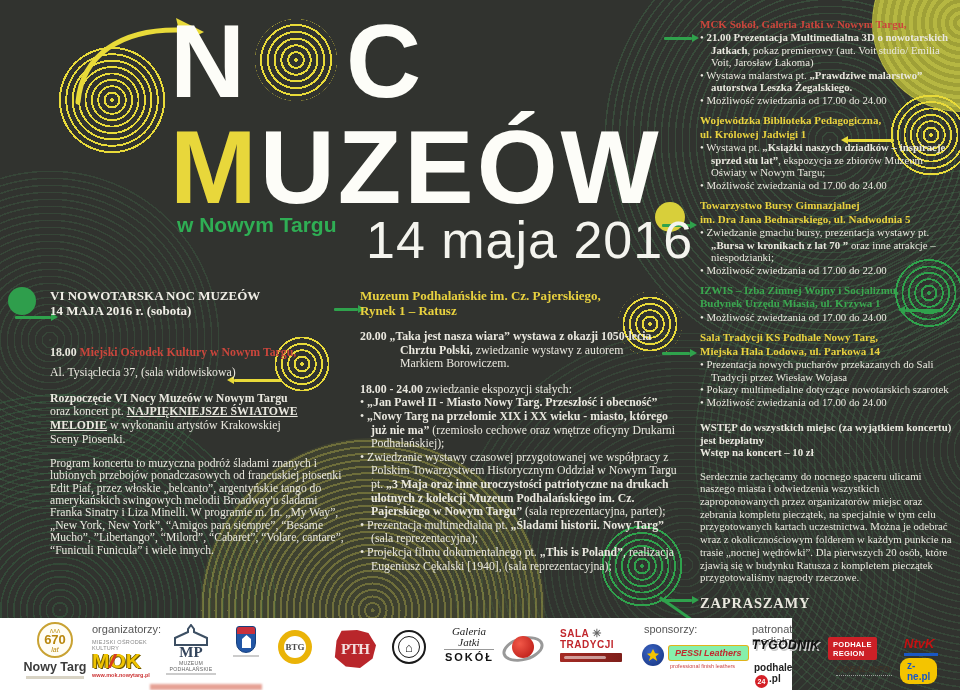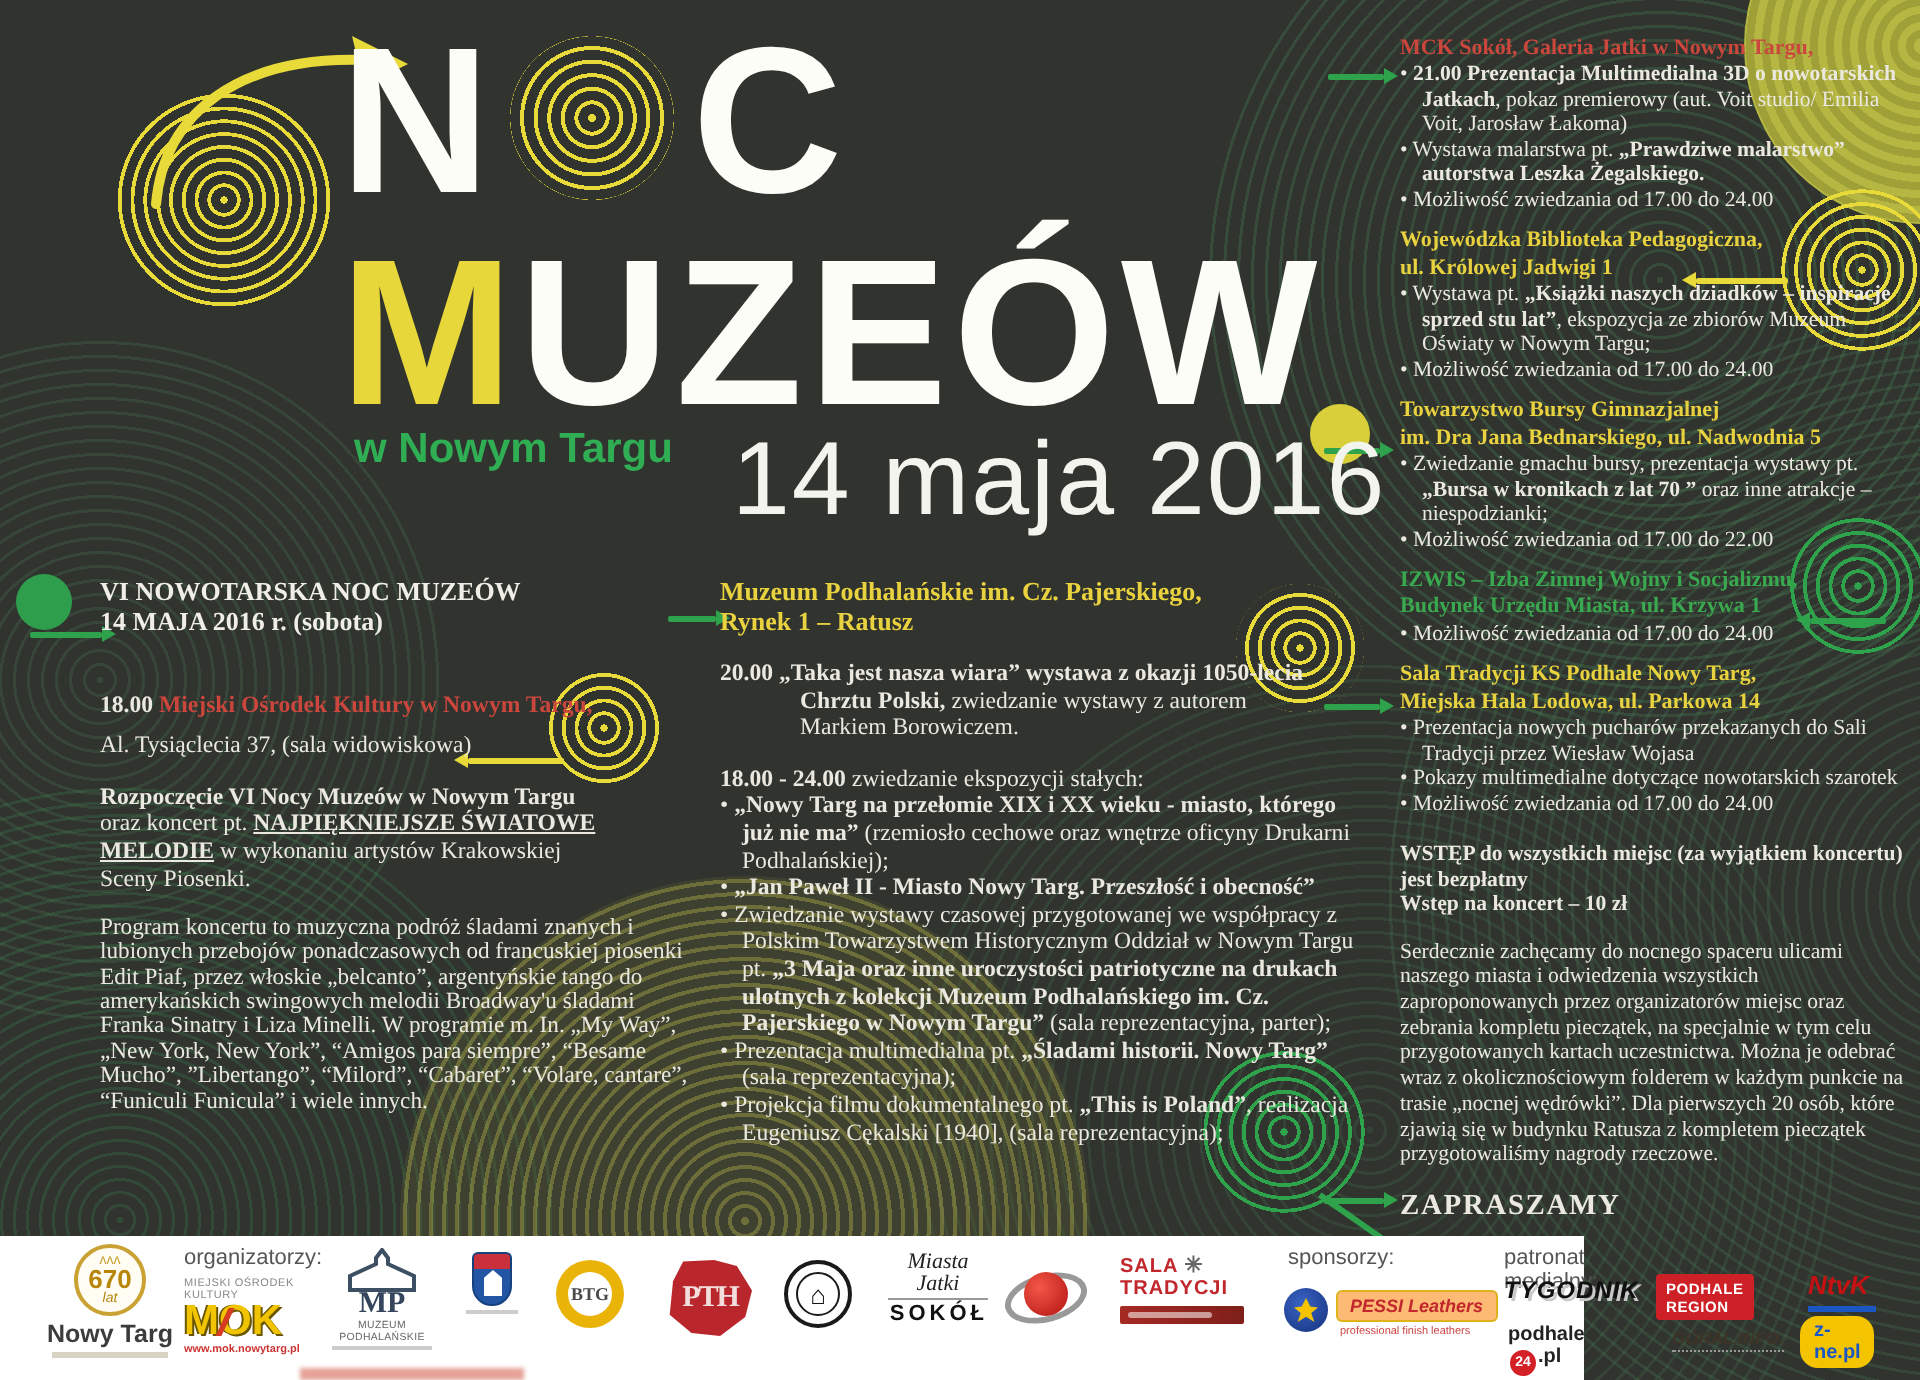--- a/index.html
+++ b/index.html
@@ -97,21 +97,21 @@
   .snow{color:#666;font-size:11px}
   .sala-bar{margin-top:3px;width:62px;height:9px;background:linear-gradient(90deg,#a52a24,#7e1f1a);
      border-radius:1px;position:relative}
   .sala-bar::after{content:"";position:absolute;left:4px;top:3px;width:42px;height:3px;
      background:rgba(255,255,255,.55);border-radius:2px}
   .l-pessi{width:120px;height:34px}
   .pessi-ball{position:absolute;left:0;top:2px;width:22px;height:22px;border-radius:50%;
      background:radial-gradient(circle at 40% 35%,#3a63c4,#15327c)}
   .pessi-ball::after{content:"";position:absolute;left:5px;top:5px;width:12px;height:12px;background:#f4c400;
      clip-path:polygon(50% 0,68% 35%,100% 40%,72% 62%,85% 100%,50% 78%,15% 100%,28% 62%,0 40%,32% 35%)}
-  .pessi-badge{position:absolute;left:27px;top:4px;background:#fdba74;border-radius:2px;padding:2px 6px;
+  .pessi-badge{position:absolute;left:27px;top:4px;background:#86efac;border-radius:2px;padding:2px 6px;
      font-style:italic;font-weight:bold;font-size:9px;color:#c1272d;box-shadow:0 0 0 1px #dfb31a}
   .pessi-sub{position:absolute;left:28px;top:21px;font-size:5.5px;color:#c44}
   .tyg{font-style:italic;font-weight:900;font-size:12px;color:#101010;text-shadow:1.5px 1.5px 0 #c9c9c9;letter-spacing:.5px}
   .region{display:inline-block;background:#cd2027;color:#fff;font-weight:bold;font-size:7.5px;
      padding:2.5px 5px;border-radius:2px;letter-spacing:.3px}
   .ntvk-word{font-weight:900;font-size:13px;color:#c41111;font-style:italic}
   .ntvk-bar{width:34px;height:3px;background:#1a57c4;margin-top:1px}
   .p24{font-weight:bold;font-size:10px;color:#222}
   .p24-ball{display:inline-block;width:13px;height:13px;border-radius:50%;background:#d42027;color:#fff;
      font-weight:bold;font-size:7px;line-height:13px;text-align:center;margin:0 1px;vertical-align:-2px}
@@ -214,22 +214,22 @@
       <div>
         <div class="tline"><span style="font-weight: bold;">20.00 „Taka jest nasza wiara” wystawa z okazji 1050-lecia</span></div>
         <div class="tline" style="margin-left: 40px;"><span style="font-weight: bold;">Chrztu Polski,</span><span> zwiedzanie wystawy z autorem</span></div>
         <div class="tline" style="margin-left: 40px;"><span>Markiem Borowiczem.</span></div>
       </div>
       <div style="height: 12px;"></div>
       <div>
         <div class="tline"><span style="font-weight: bold;">18.00 - 24.00</span><span>  zwiedzanie ekspozycji stałych:</span></div>
       </div>
       <div>
+        <div class="bullet"><span style="font-weight: bold;">„Jan Paweł II - Miasto Nowy Targ. Przeszłość i obecność”</span></div>
         <div class="bullet"><span style="font-weight: bold;">„Nowy Targ na przełomie XIX i XX wieku - miasto, którego już nie ma”</span><span> (rzemiosło cechowe oraz wnętrze oficyny Drukarni Podhalańskiej);</span></div>
-        <div class="bullet"><span style="font-weight: bold;">„Jan Paweł II - Miasto Nowy Targ. Przeszłość i obecność”</span></div>
         <div class="bullet"><span>Zwiedzanie wystawy czasowej przygotowanej we współpracy z Polskim Towarzystwem Historycznym Oddział w Nowym Targu pt. </span><span style="font-weight: bold;">„3 Maja oraz inne uroczystości patriotyczne na drukach ulotnych z kolekcji Muzeum Podhalańskiego im. Cz. Pajerskiego w Nowym Targu”</span><span> (sala reprezentacyjna, parter);</span></div>
         <div class="bullet"><span>Prezentacja multimedialna pt. </span><span style="font-weight: bold;">„Śladami historii. Nowy Targ”</span><span> (sala reprezentacyjna);</span></div>
         <div class="bullet"><span>Projekcja filmu dokumentalnego pt. </span><span style="font-weight: bold;">„This is Poland”</span><span>, realizacja Eugeniusz Cękalski [1940], (sala reprezentacyjna);</span></div>
       </div>
     </div>
   <div class="col" id="col-right">
       <div class="hdr c-red">
         <div class="tline"><span>MCK Sokół, Galeria Jatki w Nowym Targu,</span></div>
       </div>
       <div>
@@ -324,21 +324,21 @@
       <div class="pth">
           <span>PTH</span>
         </div>
     </div>
     <div class="logo" style="left:392px;top:12px">
       <div class="stamp">
           <span class="stamp-glyph">⌂</span>
         </div>
     </div>
     <div class="logo" style="left:444px;top:8px;width:50px">
-      <div class="gal-script"><span>Miasta</span><br><span>Jatki</span></div>
+      <div class="gal-script"><span>Galeria</span><br><span>Jatki</span></div>
       <div class="gal-sokol">SOKÓŁ</div>
     </div>
     <div class="logo" style="left:502px;top:14px;width:44px;height:34px">
       <div style="position:absolute;left:0;top:5px;width:42px;height:24px;border:3px solid #999;border-radius:50%;transform:rotate(-15deg)"></div>
       <div style="position:absolute;left:10px;top:4px;width:22px;height:22px;border-radius:50%;background:radial-gradient(circle at 35% 35%,#f25848,#b31310)"></div>
     </div>
     <div class="logo l-sala" style="left:560px;top:10px">
       <div class="sala-t1"><span>SALA</span> <span class="snow">✳</span></div>
       <div class="sala-t2">TRADYCJI</div>
       <div class="sala-bar"></div>

